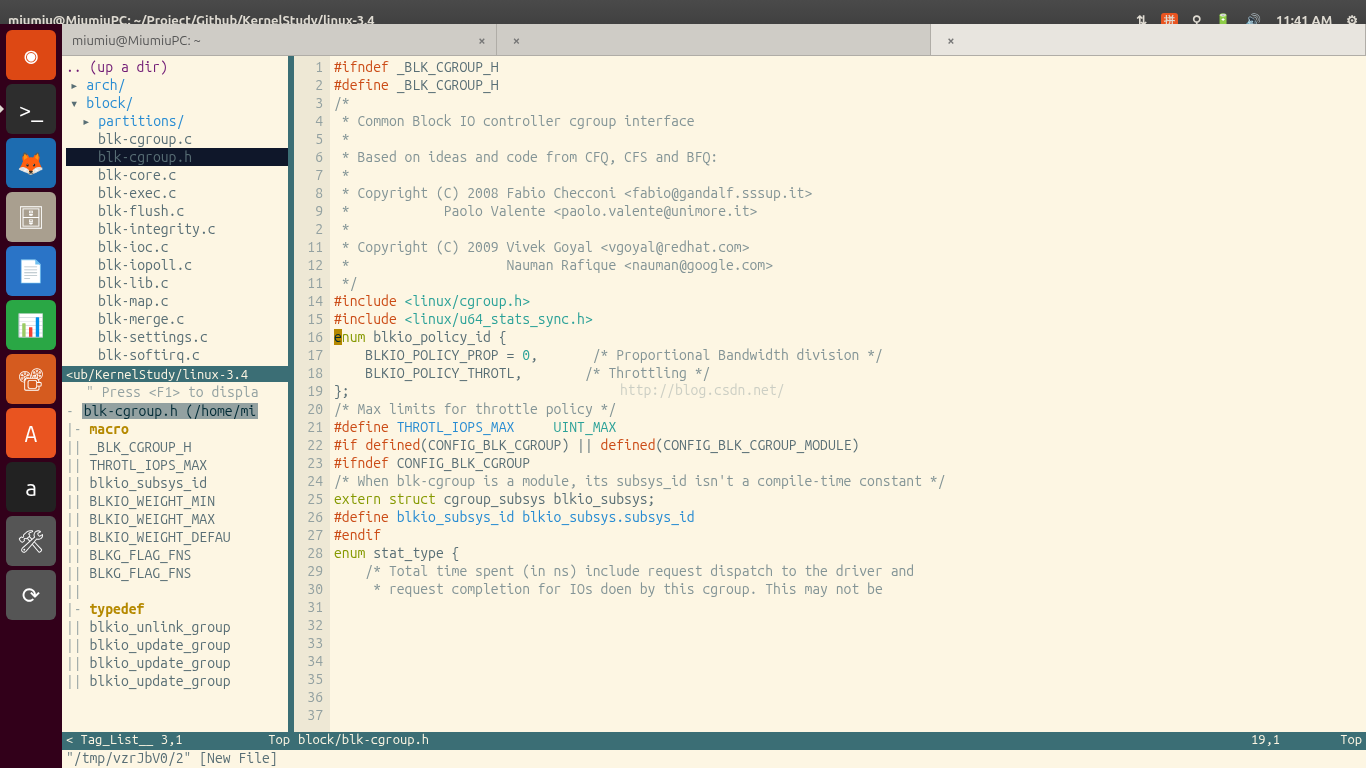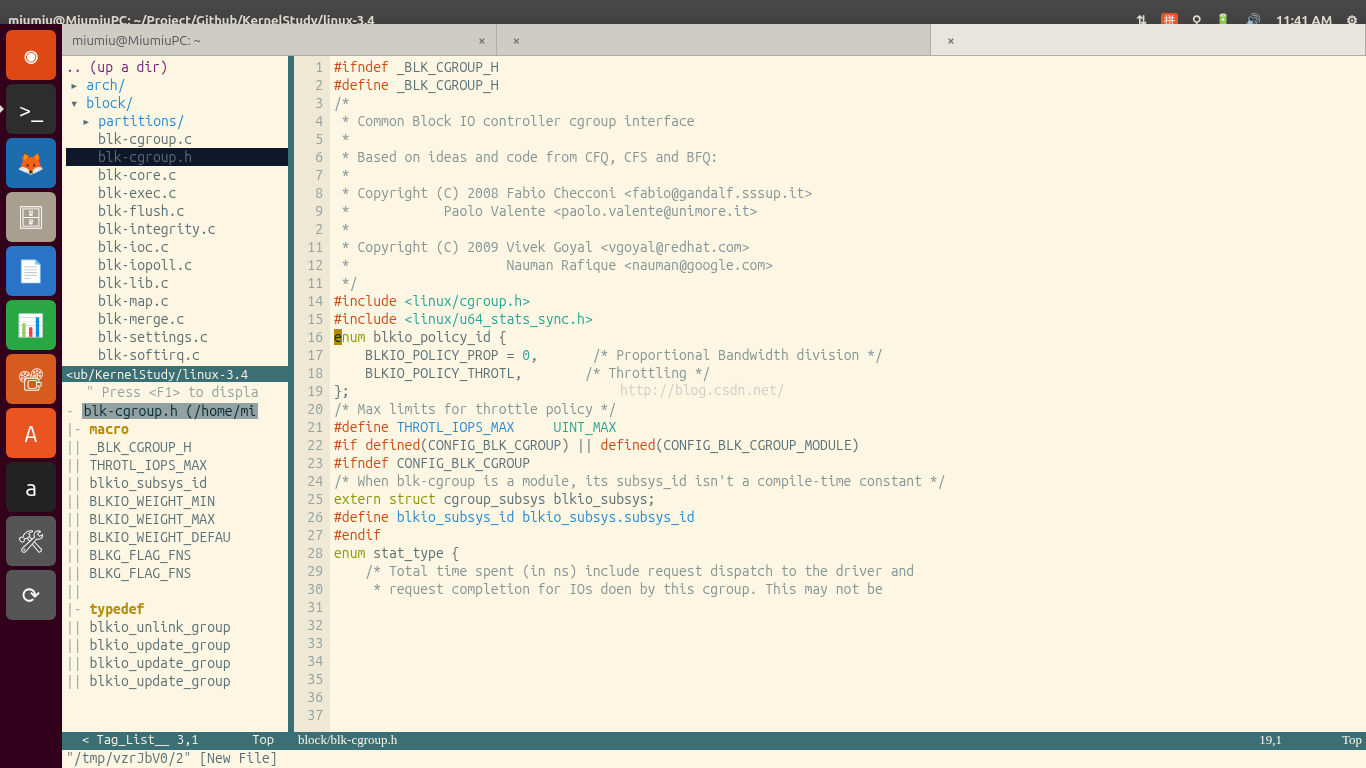--- a/index.html
+++ b/index.html
@@ -145,32 +145,31 @@
   display: flex;
   background: #3b6e75;
   color: #002b36;
   font-size: 13px;
   height: 18px;
 }
 .vim .statusbars .sb-left {
   width: 232px;
   background: #3b6e75;
   color: #fdf6e3;
-  padding: 0 20px;
+  padding: 0 4px;
   white-space: nowrap;
   overflow: hidden;
   display: flex;
 }
 .vim .statusbars .sb-right {
   flex: 1;
   background: #3b6e75;
   color: #fdf6e3;
   padding: 0 4px;
   display: flex;
-  font-family: Liberation Serif, serif;
 }
 .vim .statusbars .grow { flex: 1; }
 .vim .cmdline {
   height: 18px;
   background: #fdf6e3;
   color: #586e75;
   padding: 0 4px;
 }
 .i1 { padding-left: 4px; }
 .i2 { padding-left: 16px; }

